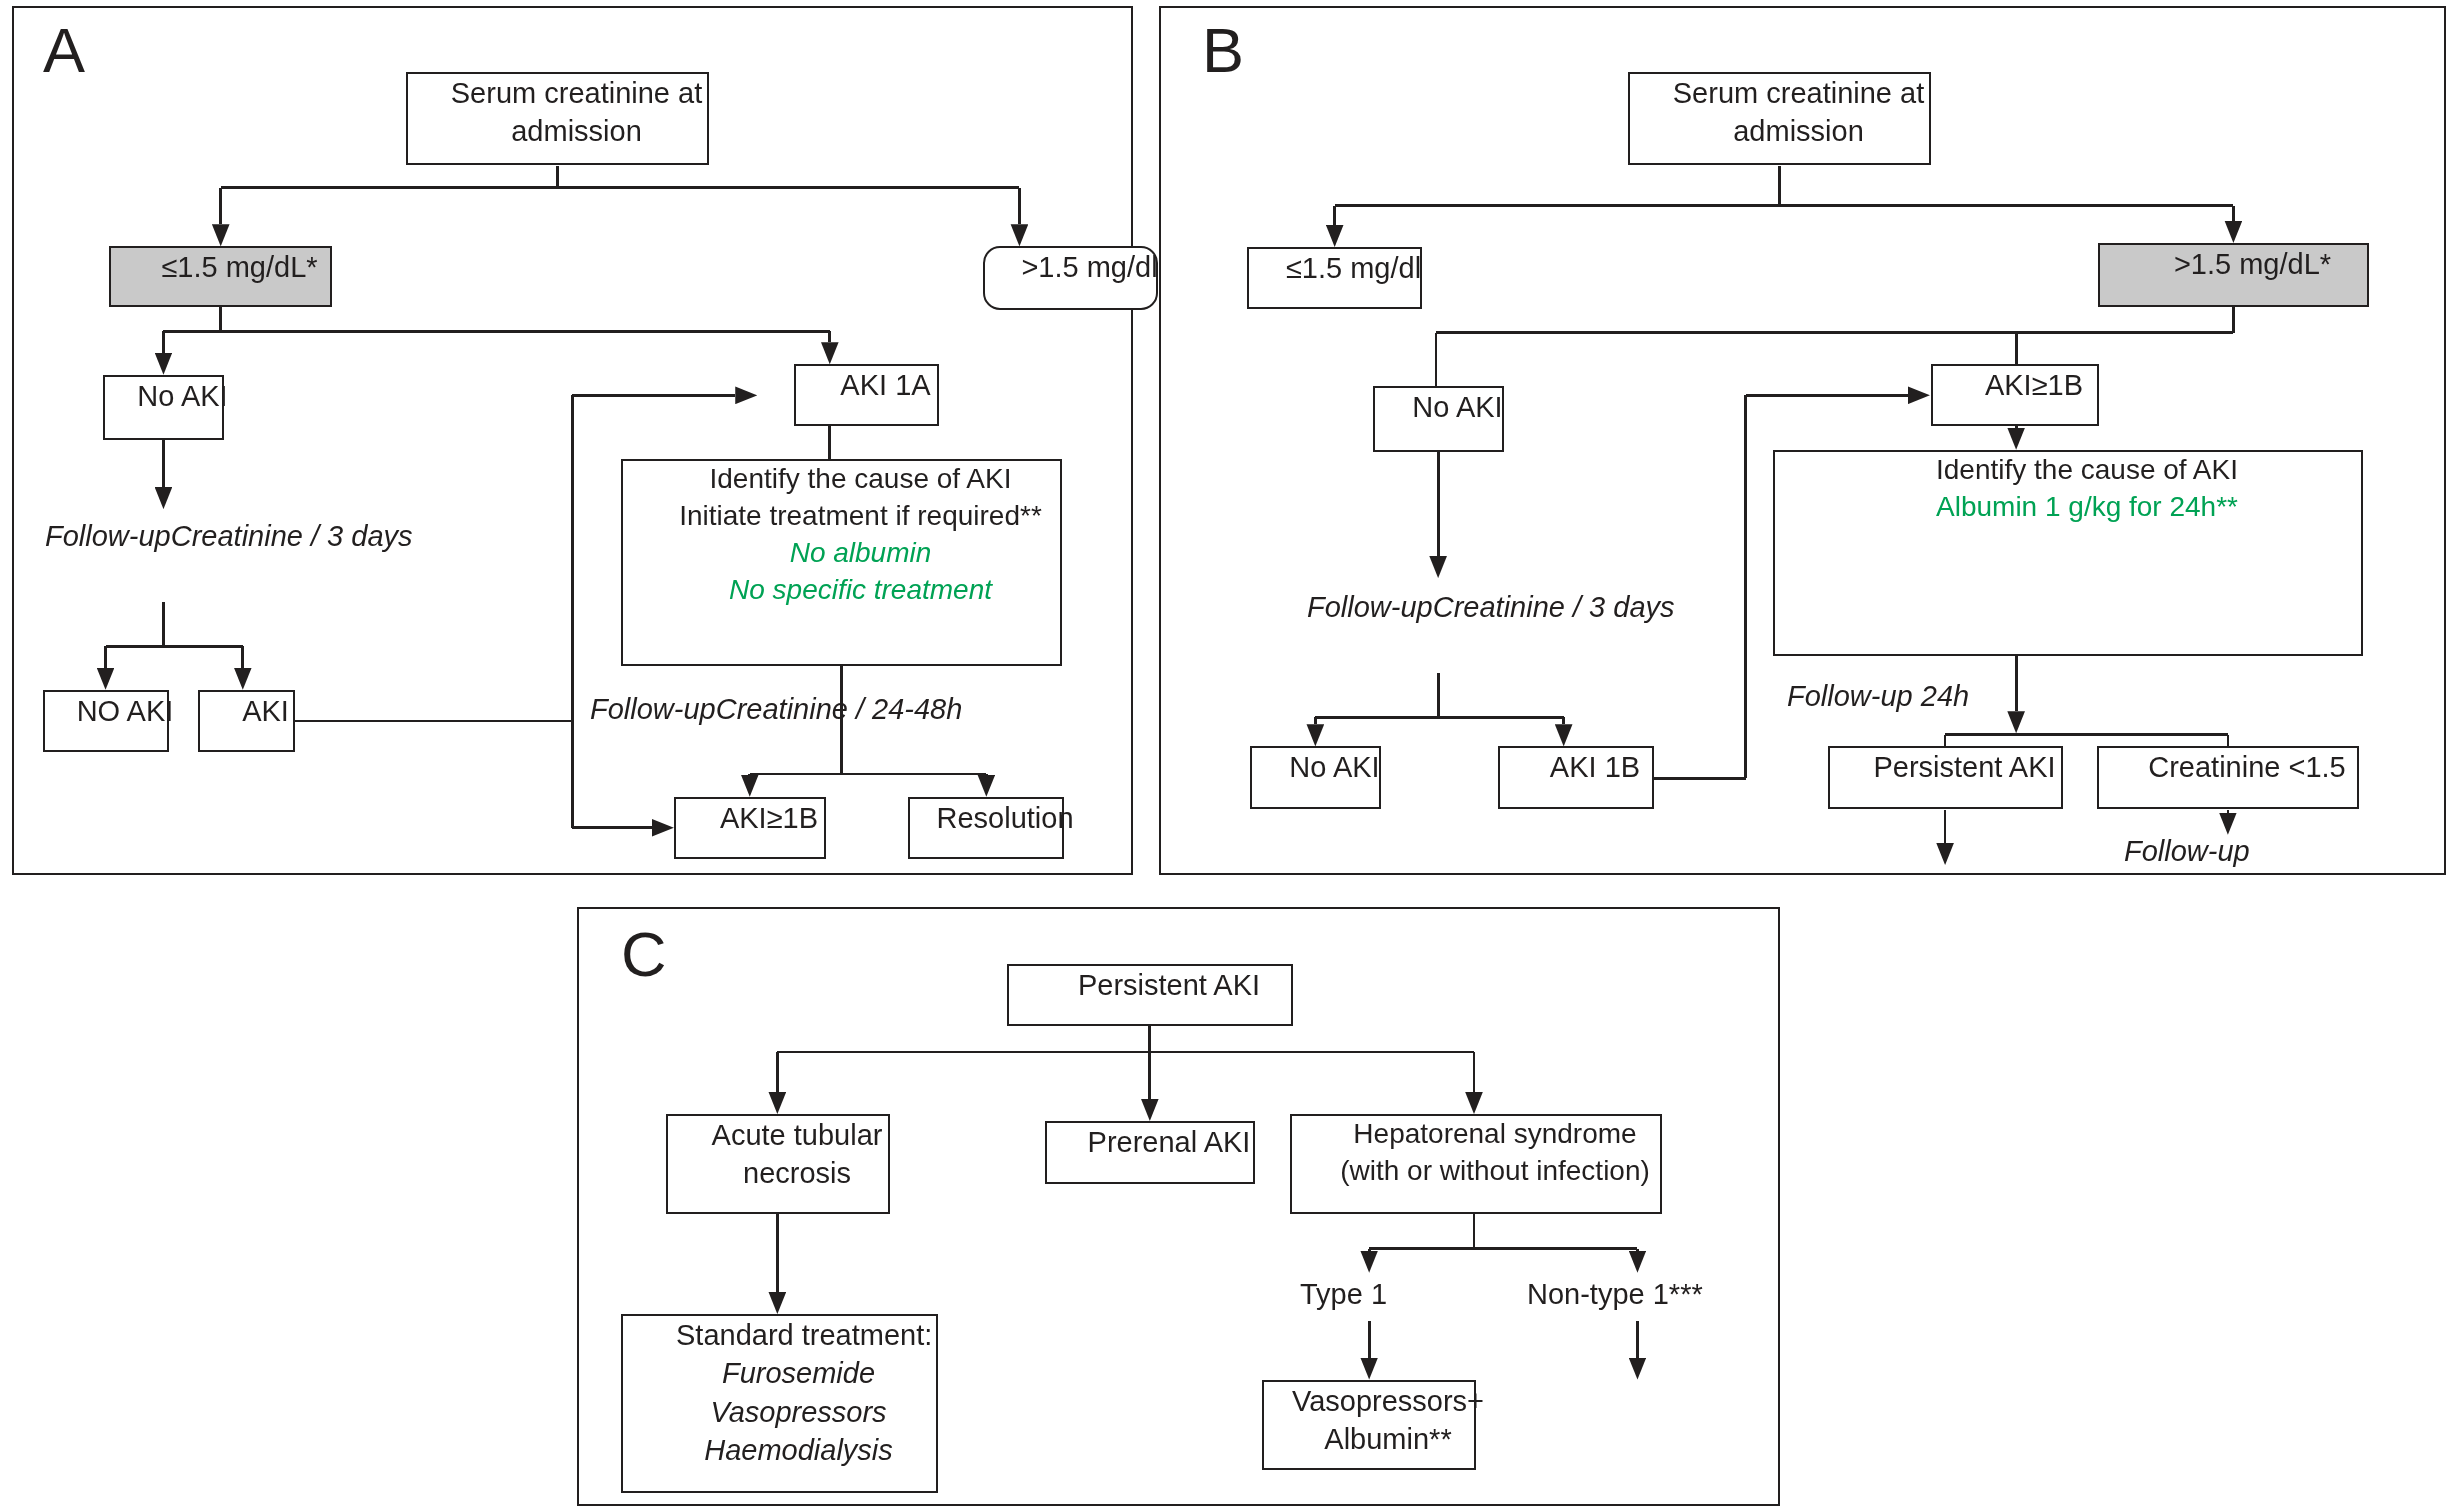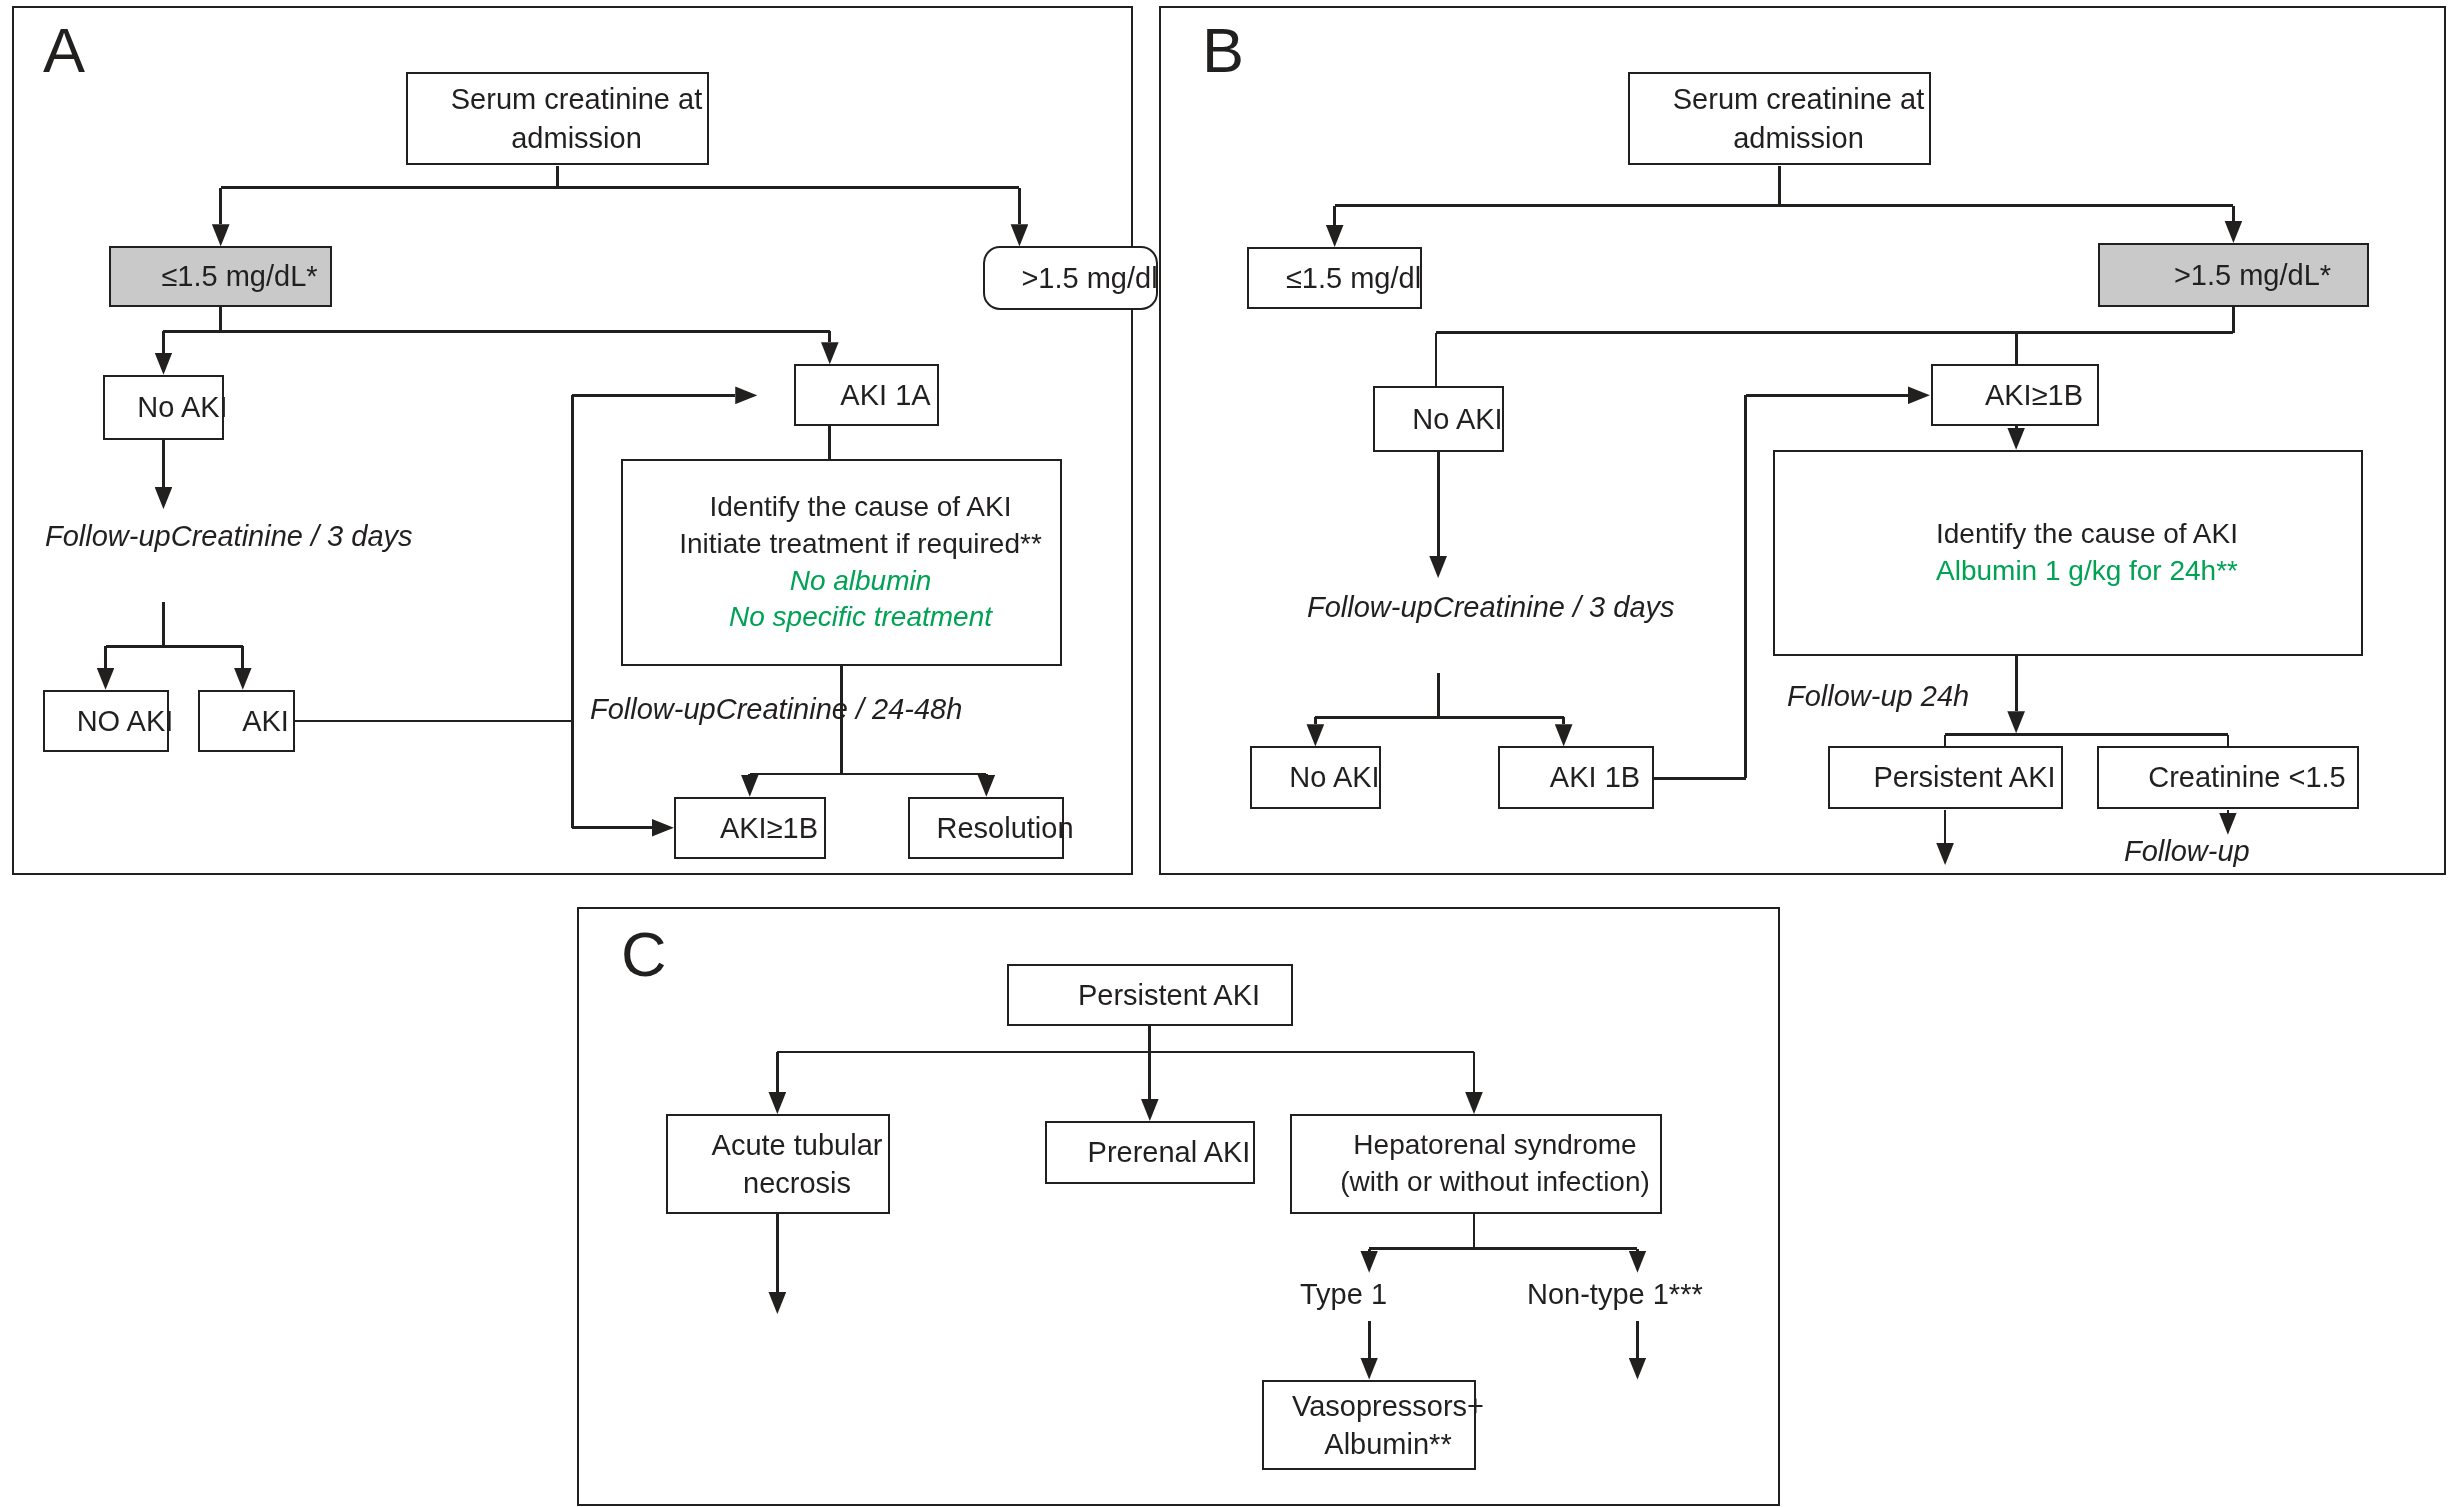--- a/index.html
+++ b/index.html
@@ -11,21 +11,21 @@
   #canvas{
     position:relative;width:2450px;height:1508px;background:#ffffff;
     font-family:"Liberation Sans","DejaVu Sans",sans-serif;color:var(--ink);
   }
   #edges{position:absolute;left:0;top:0;width:2450px;height:1508px;}
   #edges line{stroke:var(--ink);stroke-width:4px;shape-rendering:crispEdges;}
   .panel{position:absolute;border:2.8px solid var(--ink);background:transparent;}
   .plabel{position:absolute;font-size:63px;line-height:1;color:var(--ink);}
   .node{
     position:absolute;background:#ffffff;border:2.1px solid var(--ink);
-    display:flex;flex-direction:column;align-items:center;justify-content:center;
+    display:flex;flex-direction:column;align-items:center;
     text-align:center;font-size:29px;line-height:1.32;white-space:nowrap;
     box-sizing:border-box;
     padding-left:38px;
   }
   .node.gray{background:var(--grayfill);}
   .node.f40{font-size:28px;}
   .float{
     position:absolute;text-align:center;font-size:29px;line-height:1.33;
     white-space:nowrap;display:flex;flex-direction:row;align-items:center;
   }
@@ -209,20 +209,26 @@
     <span>Acute tubular</span>
     <span>necrosis</span>
   </div>
   <div class="node" style="left:1045px;top:1121px;width:210px;height:63px;">
     <span>Prerenal AKI</span>
   </div>
   <div class="node f40" style="left:1290px;top:1114px;width:372px;height:100px;">
     <span>Hepatorenal syndrome</span>
     <span>(with or without infection)</span>
   </div>
+  <div class="node" style="left:621px;top:1314px;width:317px;height:179px;">
+    <span class="leftline">Standard treatment:</span>
+    <span class="it">Furosemide</span>
+    <span class="it">Vasopressors</span>
+    <span class="it">Haemodialysis</span>
+  </div>
   <div class="float" style="left:1300px;top:1275px;width:138px;">
     <span>Type 1</span>
   </div>
   <div class="float" style="left:1527px;top:1275px;width:221px;">
     <span>Non-type 1***</span>
   </div>
   <div class="node" style="left:1262px;top:1380px;width:214px;height:90px;">
     <span>Vasopressors+</span>
     <span>Albumin**</span>
   </div>

